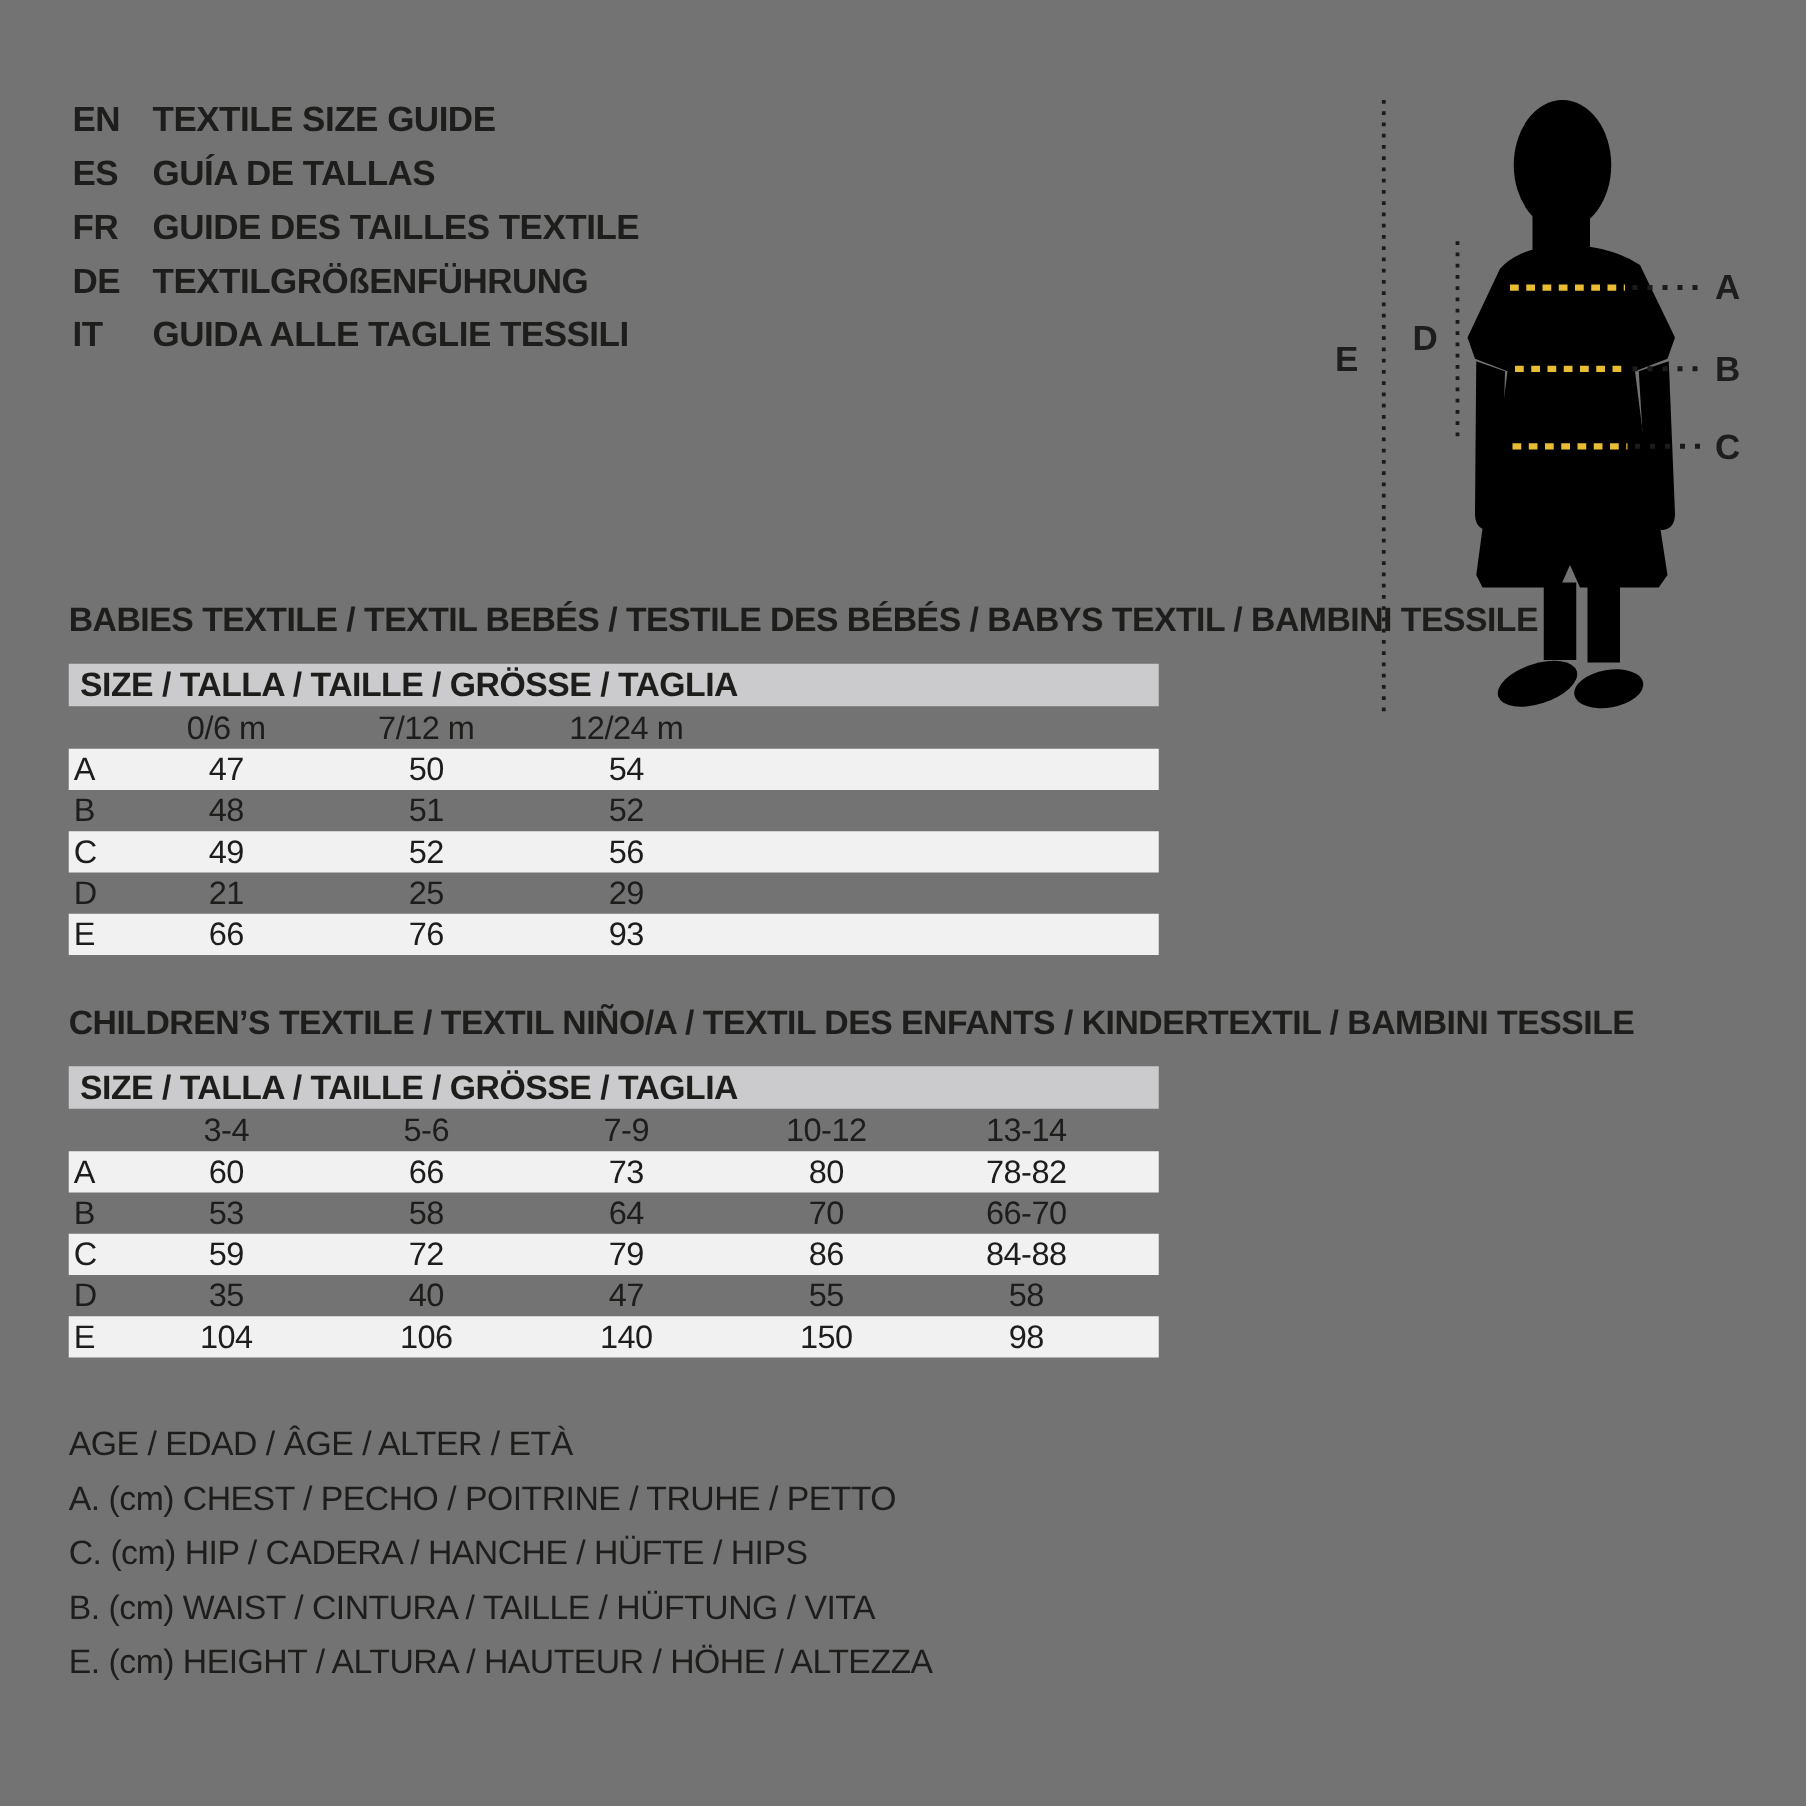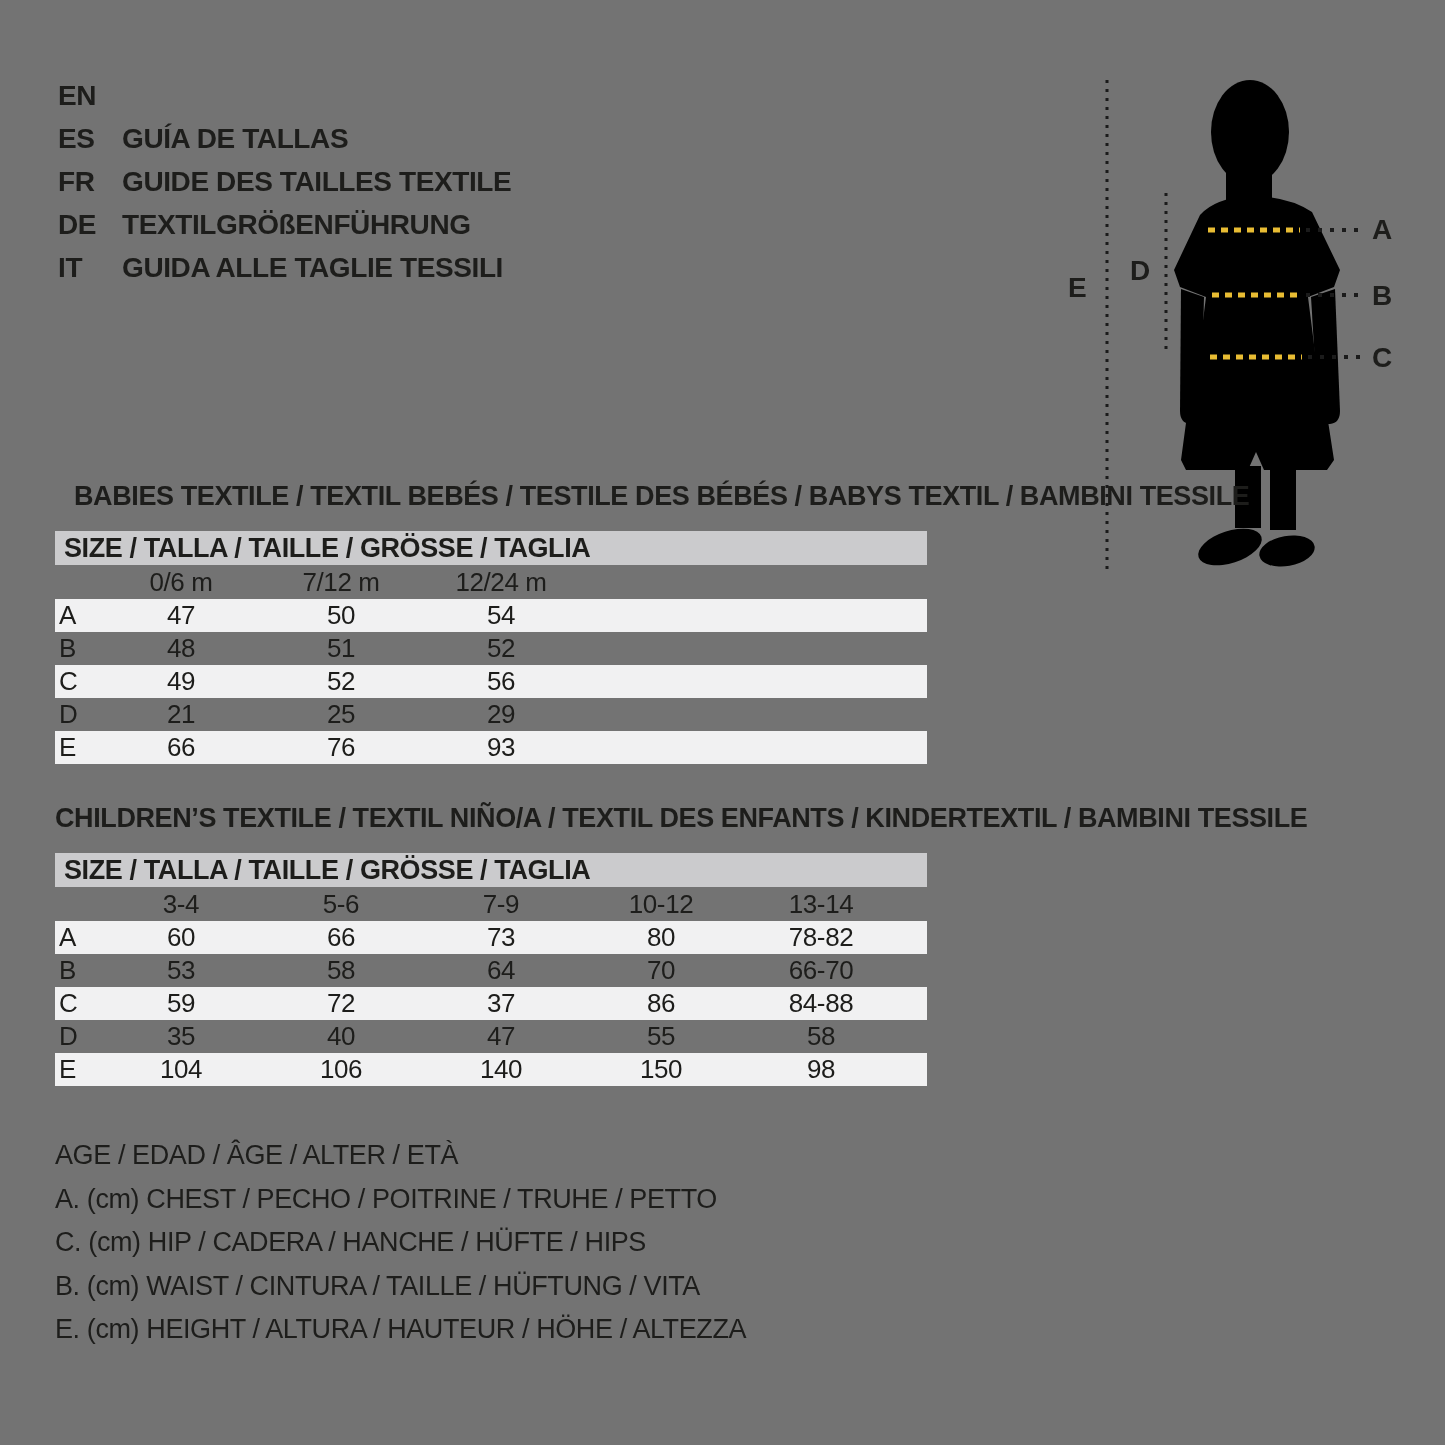--- a/index.html
+++ b/index.html
@@ -13,21 +13,21 @@
     overflow:hidden;
   }
 
   
   .lang-block { position:absolute; left:58px; top:74px; }
   .lang-row { display:flex; height:43px; align-items:center; font-size:28px; font-weight:700; white-space:nowrap; }
   .lang-code { width:64px; }
 
   
   .section-heading { position:absolute; left:55px; font-size:27px; font-weight:700; white-space:nowrap; }
-  .heading-babies { top:481px;margin-left:19px; }
+  .heading-babies { top:481px; }
   .heading-children { top:803px; }
 
   
   .size-table { position:absolute; left:55px; width:872px; }
   .table-babies { top:531px; }
   .table-children { top:853px; }
   .size-bar {
     height:34px; background:#cbcbcd;
     font-size:27px; font-weight:700; line-height:34px;
     padding-left:9px; box-sizing:border-box;
@@ -53,20 +53,21 @@
   .fig-label-height { left:28px;  top:214px; }
 </style>
 </head>
 <body>
 
 <div class="page">
 
   <div class="lang-block">
     <div class="lang-row">
       <span class="lang-code">EN</span>
+      <span class="lang-title">TEXTILE SIZE GUIDE</span>
     </div>
     <div class="lang-row">
       <span class="lang-code">ES</span>
       <span class="lang-title">GUÍA DE TALLAS</span>
     </div>
     <div class="lang-row">
       <span class="lang-code">FR</span>
       <span class="lang-title">GUIDE DES TAILLES TEXTILE</span>
     </div>
     <div class="lang-row">
@@ -180,21 +181,21 @@
       <span class="cell">53</span>
       <span class="cell">58</span>
       <span class="cell">64</span>
       <span class="cell">70</span>
       <span class="cell">66-70</span>
     </div>
     <div class="trow striped">
       <span class="rlabel">C</span>
       <span class="cell">59</span>
       <span class="cell">72</span>
-      <span class="cell">37</span>
+      <span class="cell">79</span>
       <span class="cell">86</span>
       <span class="cell">84-88</span>
     </div>
     <div class="trow">
       <span class="rlabel">D</span>
       <span class="cell">35</span>
       <span class="cell">40</span>
       <span class="cell">47</span>
       <span class="cell">55</span>
       <span class="cell">58</span>

